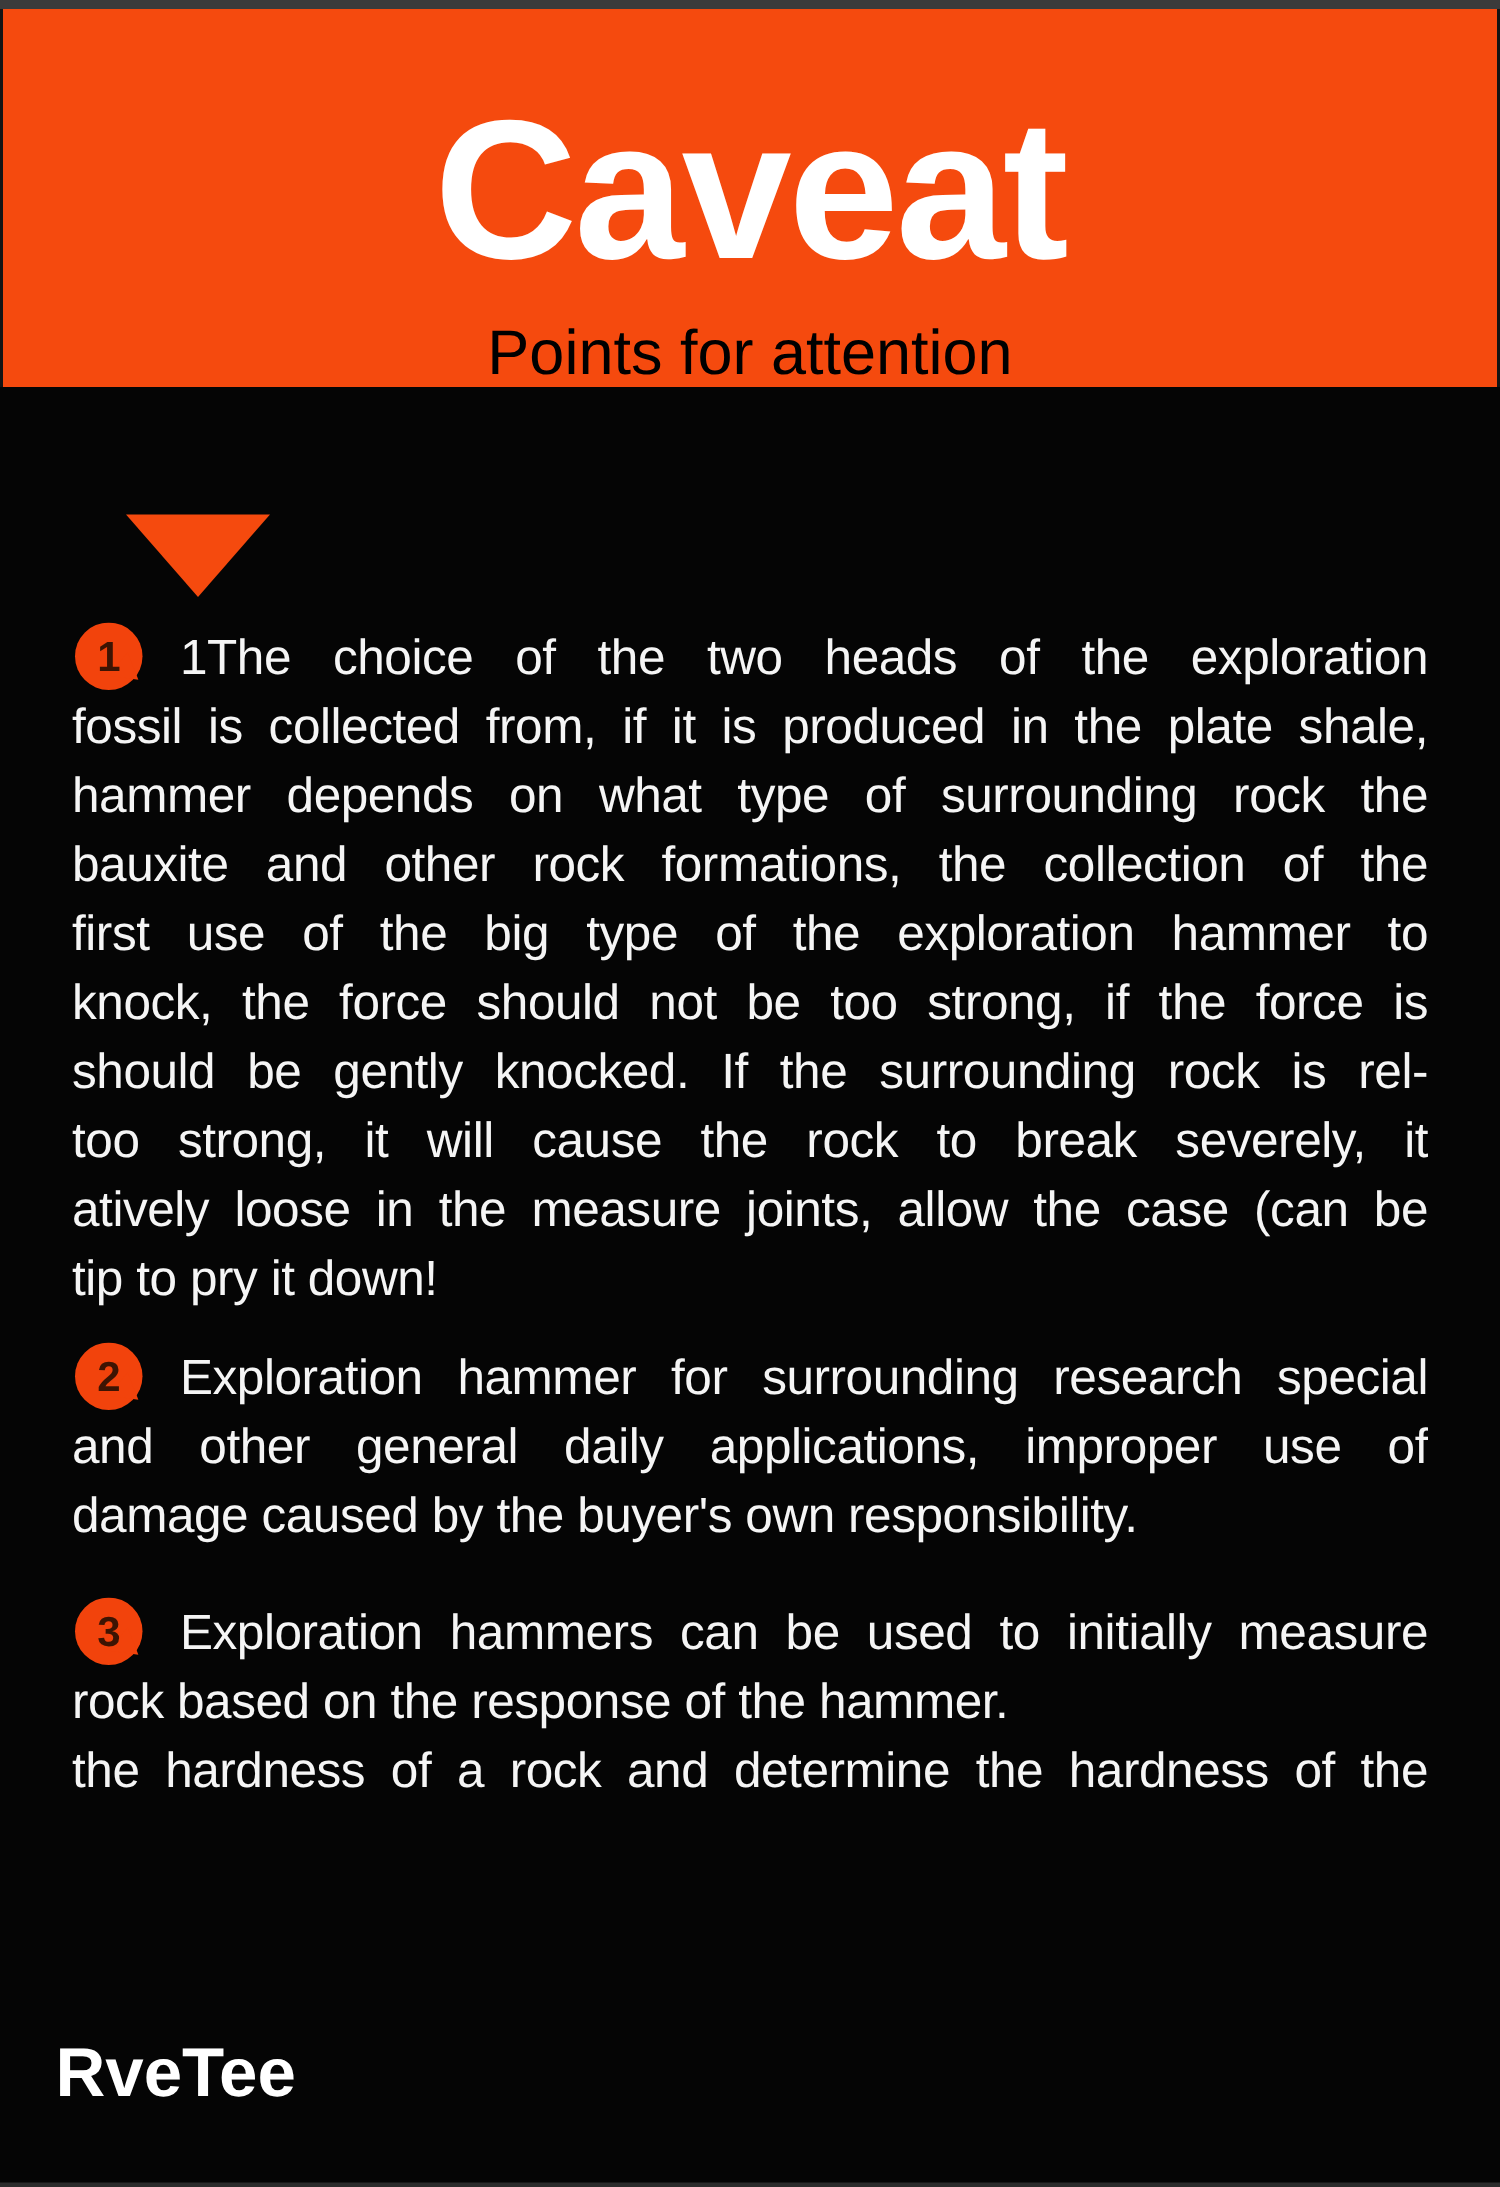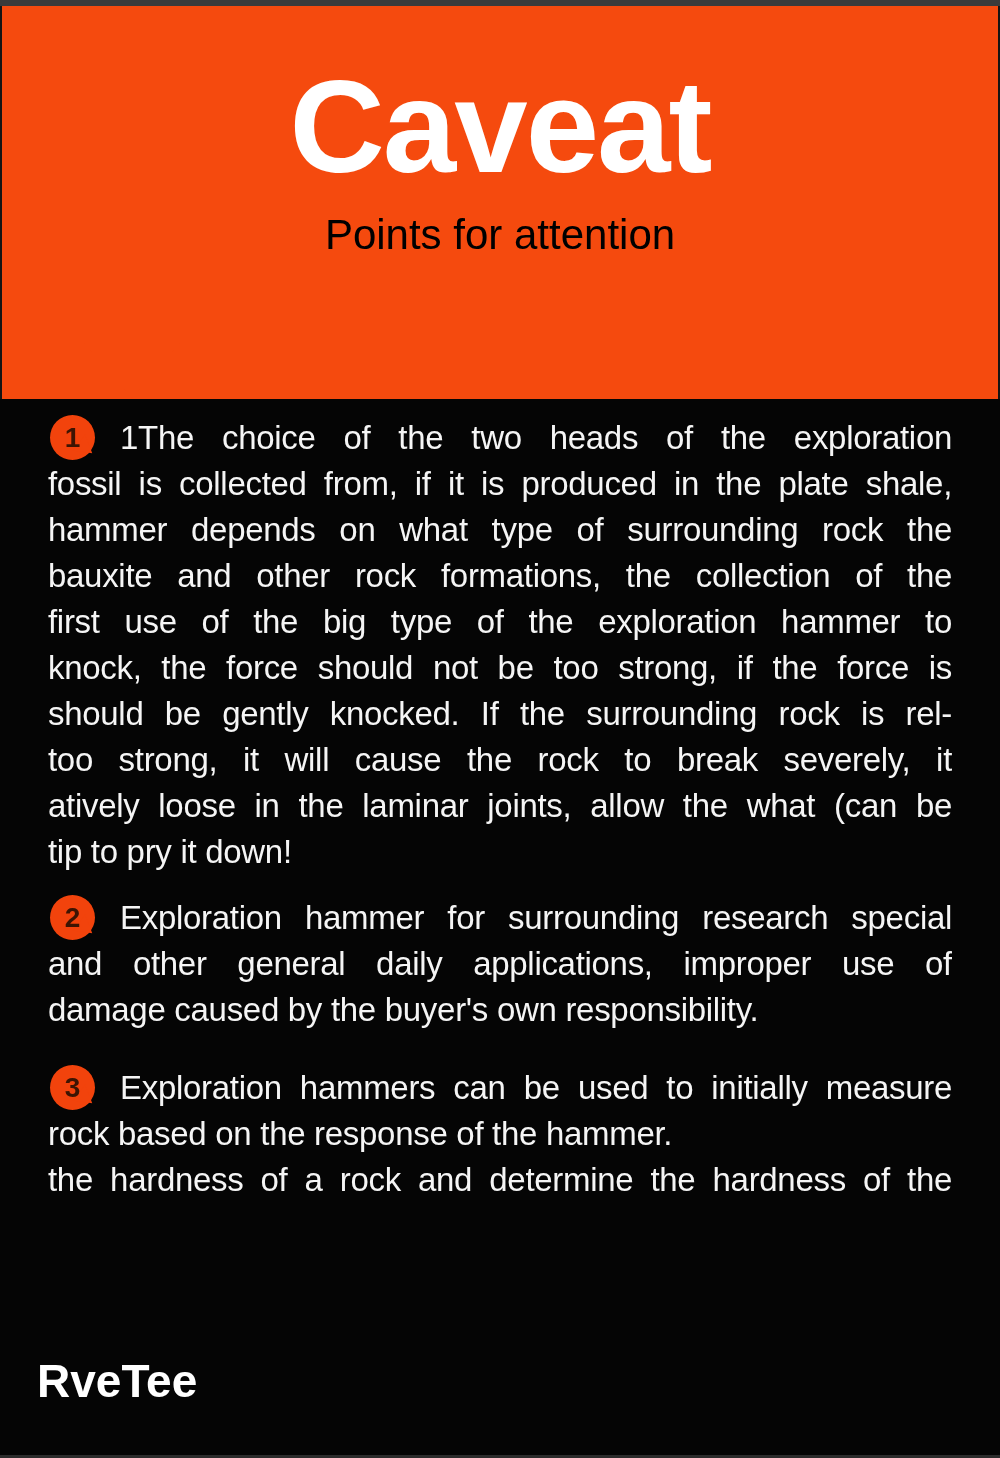--- a/index.html
+++ b/index.html
@@ -12,21 +12,21 @@
   }
   .top-strip {
     position:absolute; top:0; left:0; right:0; height:6px;
     background:#3b3b3b;
   }
   .bottom-strip {
     position:absolute; bottom:0; left:0; right:0; height:3px;
     background:#2c2c2c;
   }
   .header {
-    position:absolute; top:6px; left:0; right:0; height:393px;
+    position:absolute; top:6px; left:0; right:0; height:252px;
     background:#f54a0e;
     border-left:2px solid #141414;
     border-right:2px solid #141414;
     box-sizing:border-box;
     text-align:center;
   }
   .header-tail {
     position:absolute; top:343px; left:84px;
     width:0; height:0;
     border-left:48px solid transparent;
@@ -104,21 +104,21 @@
           <span class="bubble-num">1</span>
         </span><span>1The choice of the two heads of the exploration</span>
       </div>
       <div class="tline">fossil is collected from, if it is produced in the plate shale,</div>
       <div class="tline">hammer depends on what type of surrounding rock the</div>
       <div class="tline">bauxite and other rock formations, the collection of the</div>
       <div class="tline">first use of the big type of the exploration hammer to</div>
       <div class="tline">knock, the force should not be too strong, if the force is</div>
       <div class="tline">should be gently knocked. If the surrounding rock is rel-</div>
       <div class="tline">too strong, it will cause the rock to break severely, it</div>
-      <div class="tline">atively loose in the laminar joints, allow the what (can be</div>
+      <div class="tline">atively loose in the measure joints, allow the case (can be</div>
       <div class="tline last">tip to pry it down!</div>
     </div>
 
     <div class="section gap-sm">
       <div class="tline first">
         <span class="bubble">
           <span class="bubble-num">2</span>
         </span><span>Exploration hammer for surrounding research special</span>
       </div>
       <div class="tline">and other general daily applications, improper use of</div>

